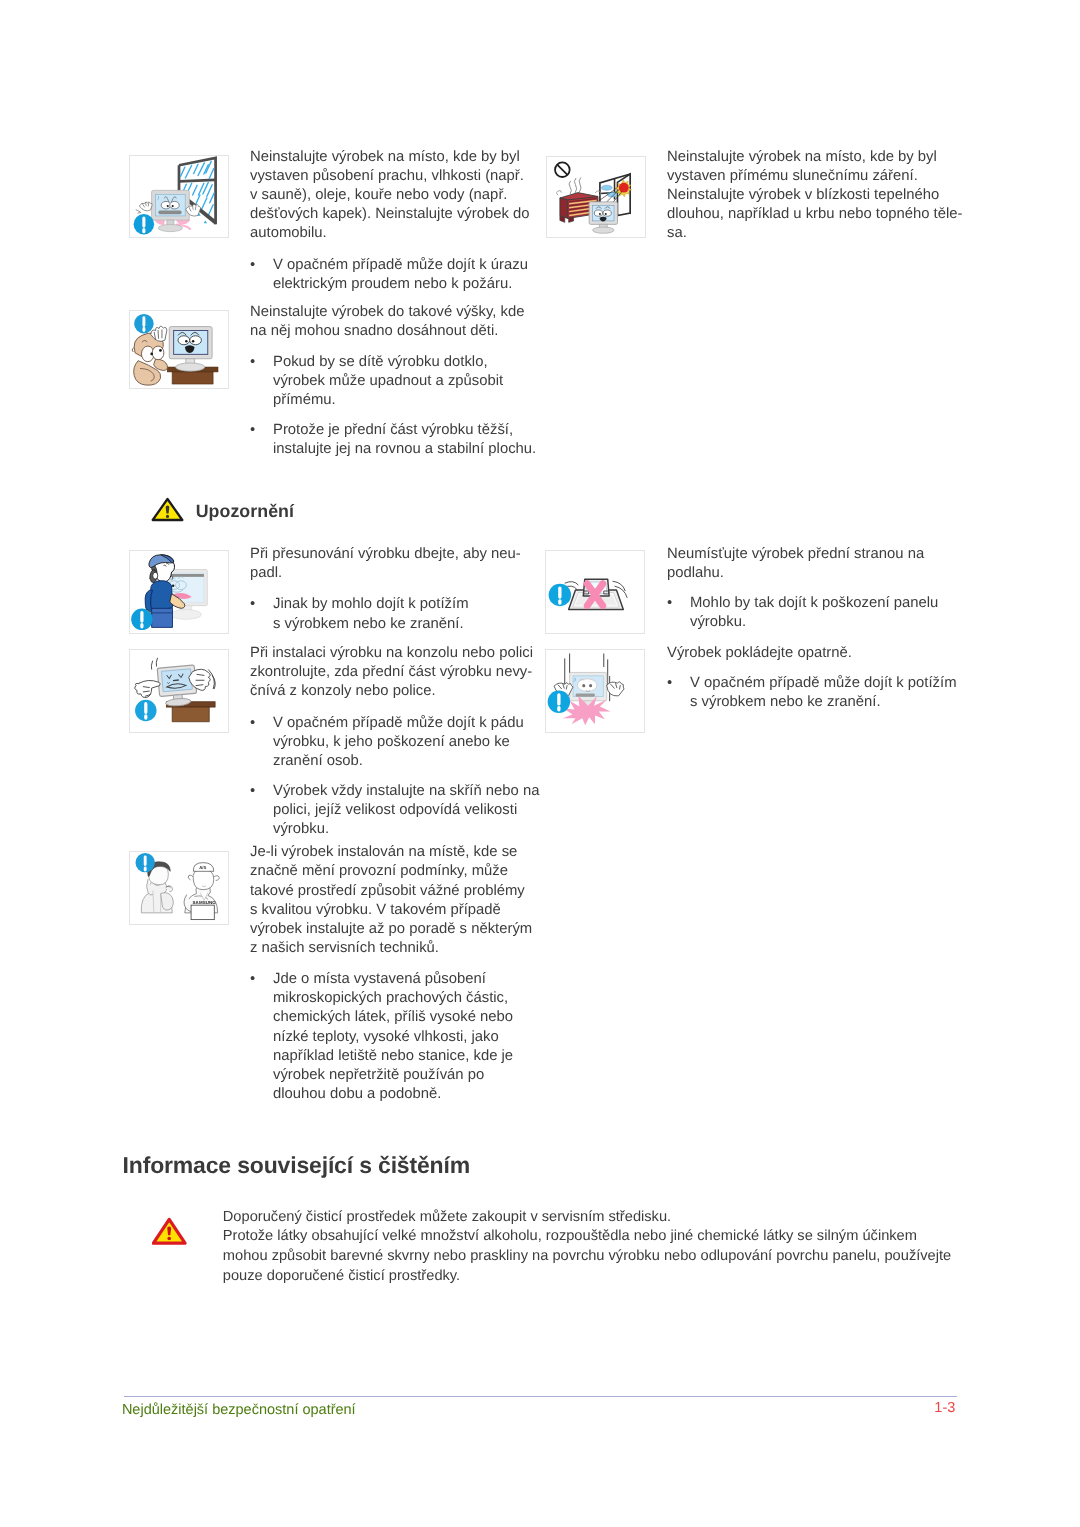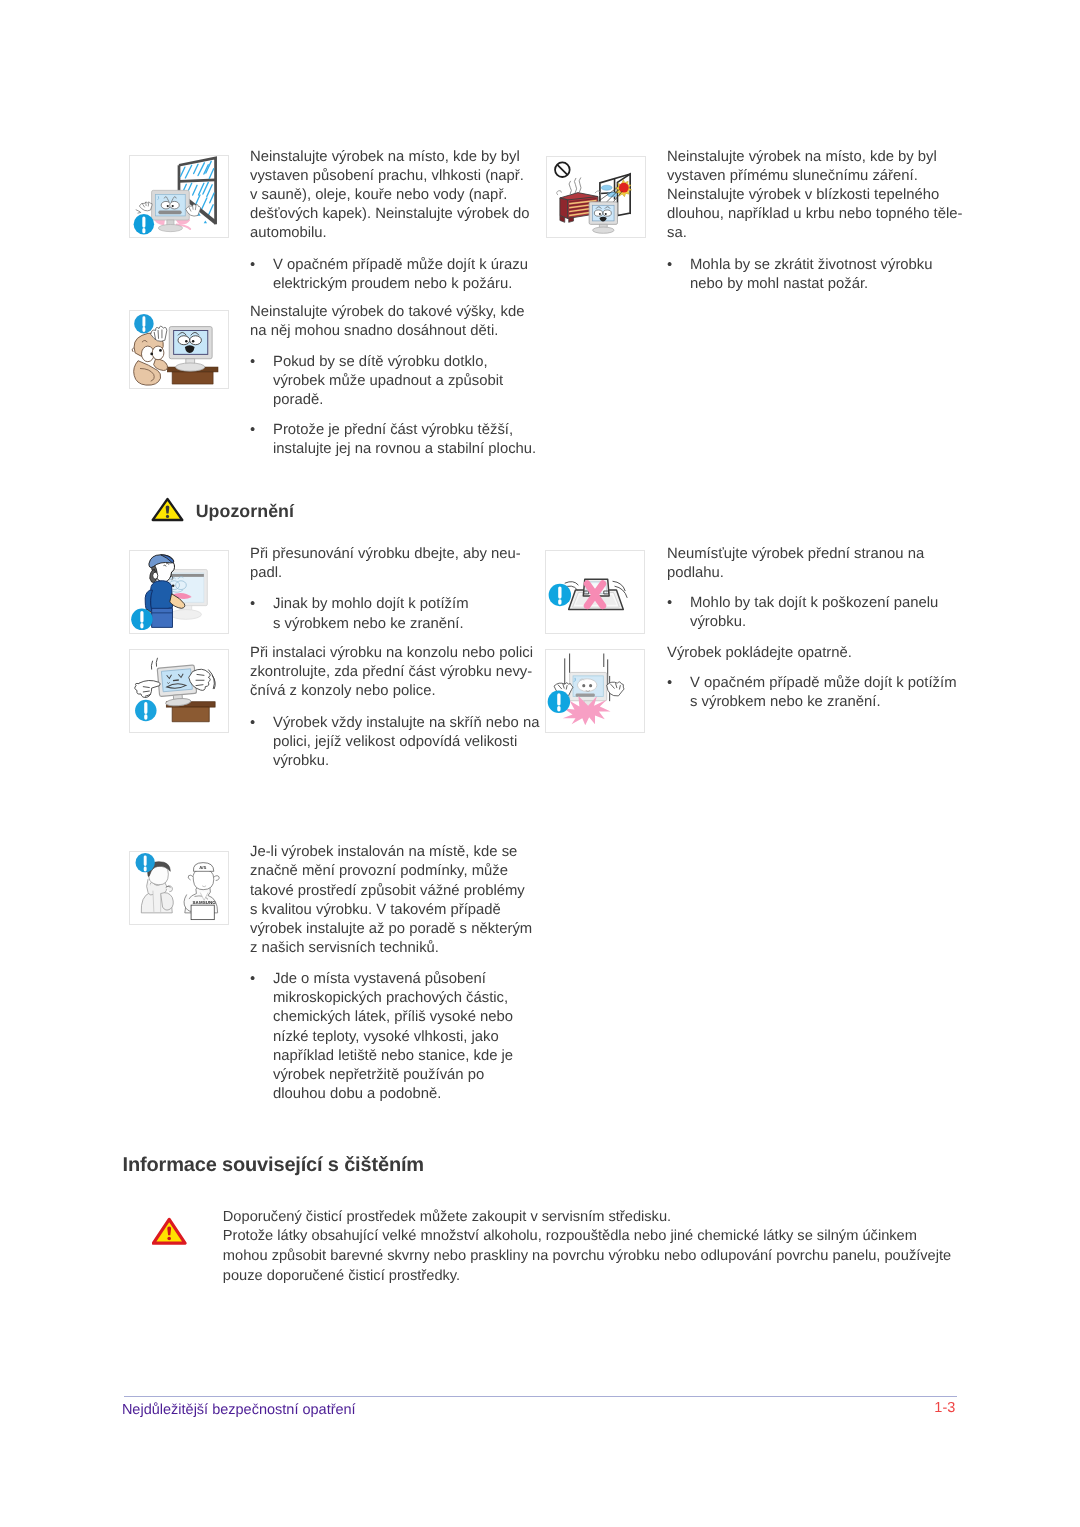--- a/index.html
+++ b/index.html
@@ -13,28 +13,28 @@
   .bullets{margin-top:12.3px;}
   [data-name="caution-right-block1-text"] .bullets,[data-name="caution-right-block2-text"] .bullets{margin-top:10.1px;}
   .bullets li{position:relative;padding-left:23px;margin-top:10.5px;}
   .bullets li:first-child{margin-top:11px;}
   .bullets li:before{content:"\2022";position:absolute;left:0;top:0;}
   .figbox{position:absolute;border:1px solid #e4e4e4;background:#fff;box-sizing:border-box;overflow:hidden;}
   .figbox svg{display:block;margin:0;}
   .caution-head{position:absolute;display:flex;align-items:flex-end;}
   .caution-head .cautionico{display:block;}
   .caution-title{font-size:17.8px;font-weight:bold;color:#3a3a3a;margin-left:11.5px;letter-spacing:0.05px;position:relative;top:0.5px;}
-  .cleanhead{position:absolute;margin:0;font-size:20px;font-weight:bold;letter-spacing:-0.17px;color:#3a3a3a;line-height:20px;}
+  .cleanhead{position:absolute;margin:0;font-size:23px;font-weight:bold;letter-spacing:-0.17px;color:#3a3a3a;line-height:20px;}
   .clean-icon{position:absolute;}
   .cleantxt{font-size:14.65px;line-height:19.8px;color:#3d3d3d;}
   .cleantxt p{margin:0;}
   .cleantxt .ln{display:block;white-space:pre;}
   .cleantxt .p2{margin-top:5.7px;}
   .footer-rule{position:absolute;left:124px;top:1396px;width:833px;height:1.4px;background:#a9aed6;}
-  .footer-title{position:absolute;left:121.9px;top:1401.9px;font-size:14.5px;color:#4c1d95;line-height:17px;}
+  .footer-title{position:absolute;left:121.9px;top:1401.9px;font-size:14.5px;color:#4d7c0f;line-height:17px;}
   .footer-page{position:absolute;left:855.3px;top:1400.0px;width:100px;text-align:right;font-size:14.5px;color:#ef4444;line-height:17px;}
 </style>
 </head>
 <body>
 
 <div class="page" data-name="document-page">
 
   <div class="figbox" data-name="figure-monitor-rain-window" style="left:128.5px;top:154.5px;width:100px;height:83px;">
     <svg viewBox="0 0 100 83" width="98" height="81" data-name="monitor-rain-window-icon">
       <g data-name="window-frame">
@@ -160,21 +160,21 @@
 
   <div class="col txt" data-name="left-col-block2-text" style="left:250px;top:302.8px;width:287px;">
     <p class="para" data-name="paragraph">
         <span class="ln" data-name="text-line">Neinstalujte výrobek do takové výšky, kde</span>
         <span class="ln" data-name="text-line">na něj mohou snadno dosáhnout děti.</span>
       </p>
     <ul class="bullets" data-name="bullet-list">
       <li data-name="bullet-item">
           <span class="ln" data-name="text-line">Pokud by se dítě výrobku dotklo,</span>
           <span class="ln" data-name="text-line">výrobek může upadnout a způsobit</span>
-          <span class="ln" data-name="text-line">poradě.</span>
+          <span class="ln" data-name="text-line">přímému.</span>
         </li>
       <li data-name="bullet-item">
           <span class="ln" data-name="text-line">Protože je přední část výrobku těžší,</span>
           <span class="ln" data-name="text-line">instalujte jej na rovnou a stabilní plochu.</span>
         </li>
     </ul>
   </div>
 
   <div class="figbox" data-name="figure-heater-sun-monitor" style="left:545.5px;top:155.5px;width:100px;height:82px;">
     <svg viewBox="0 0 100 82" width="98" height="80" data-name="heater-sun-monitor-icon">
@@ -252,26 +252,20 @@
   </div>
 
   <div class="col txt" data-name="right-col-block1-text" style="left:667px;top:148.0px;width:290px;">
     <p class="para" data-name="paragraph">
         <span class="ln" data-name="text-line">Neinstalujte výrobek na místo, kde by byl</span>
         <span class="ln" data-name="text-line">vystaven přímému slunečnímu záření.</span>
         <span class="ln" data-name="text-line">Neinstalujte výrobek v blízkosti tepelného</span>
         <span class="ln" data-name="text-line">dlouhou, například u krbu nebo topného těle-</span>
         <span class="ln" data-name="text-line">sa.</span>
       </p>
-    <ul class="bullets" data-name="bullet-list">
-      <li data-name="bullet-item">
-          <span class="ln" data-name="text-line">Mohla by se zkrátit životnost výrobku</span>
-          <span class="ln" data-name="text-line">nebo by mohl nastat požár.</span>
-        </li>
-    </ul>
   </div>
 
   <div class="caution-head" data-name="caution-heading" style="left:151.2px;top:496.6px;">
     <svg class="cautionico" viewBox="0 0 33 25" width="33" height="25" data-name="warning-triangle-icon">
       <path d="M16.5 2 L31.3 23 L1.7 23 Z" fill="#ffe600" stroke="#1c1c1c" stroke-width="2.3" stroke-linejoin="round"></path>
       <path d="M16.5 8.5 q1.9 0 1.8 1.8 l-0.7 6.2 h-2.2 l-0.7 -6.2 q-0.1 -1.8 1.8 -1.8z" fill="#3a3a3a"></path>
       <circle cx="16.5" cy="19.4" r="1.6" fill="#3a3a3a"></circle>
     </svg>
     <span class="caution-title" data-name="caution-title">Upozornění</span>
   </div>
@@ -365,20 +359,25 @@
   </div>
 
   <div class="col txt" data-name="caution-left-block2-text" style="left:250px;top:644.2px;width:287px;">
     <p class="para" data-name="paragraph">
         <span class="ln" data-name="text-line">Při instalaci výrobku na konzolu nebo polici</span>
         <span class="ln" data-name="text-line">zkontrolujte, zda přední část výrobku nevy-</span>
         <span class="ln" data-name="text-line">čnívá z konzoly nebo police.</span>
       </p>
     <ul class="bullets" data-name="bullet-list">
       <li data-name="bullet-item">
+          <span class="ln" data-name="text-line">V opačném případě může dojít k pádu</span>
+          <span class="ln" data-name="text-line">výrobku, k jeho poškození anebo ke</span>
+          <span class="ln" data-name="text-line">zranění osob.</span>
+        </li>
+      <li data-name="bullet-item">
           <span class="ln" data-name="text-line">Výrobek vždy instalujte na skříň nebo na</span>
           <span class="ln" data-name="text-line">polici, jejíž velikost odpovídá velikosti</span>
           <span class="ln" data-name="text-line">výrobku.</span>
         </li>
     </ul>
   </div>
 
   <div class="figbox" data-name="figure-service-technicians" style="left:128.5px;top:851px;width:100px;height:73.5px;">
     <svg viewBox="0 0 100 74" width="98" height="71.5" data-name="service-technicians-icon">
       <g data-name="person-left">

